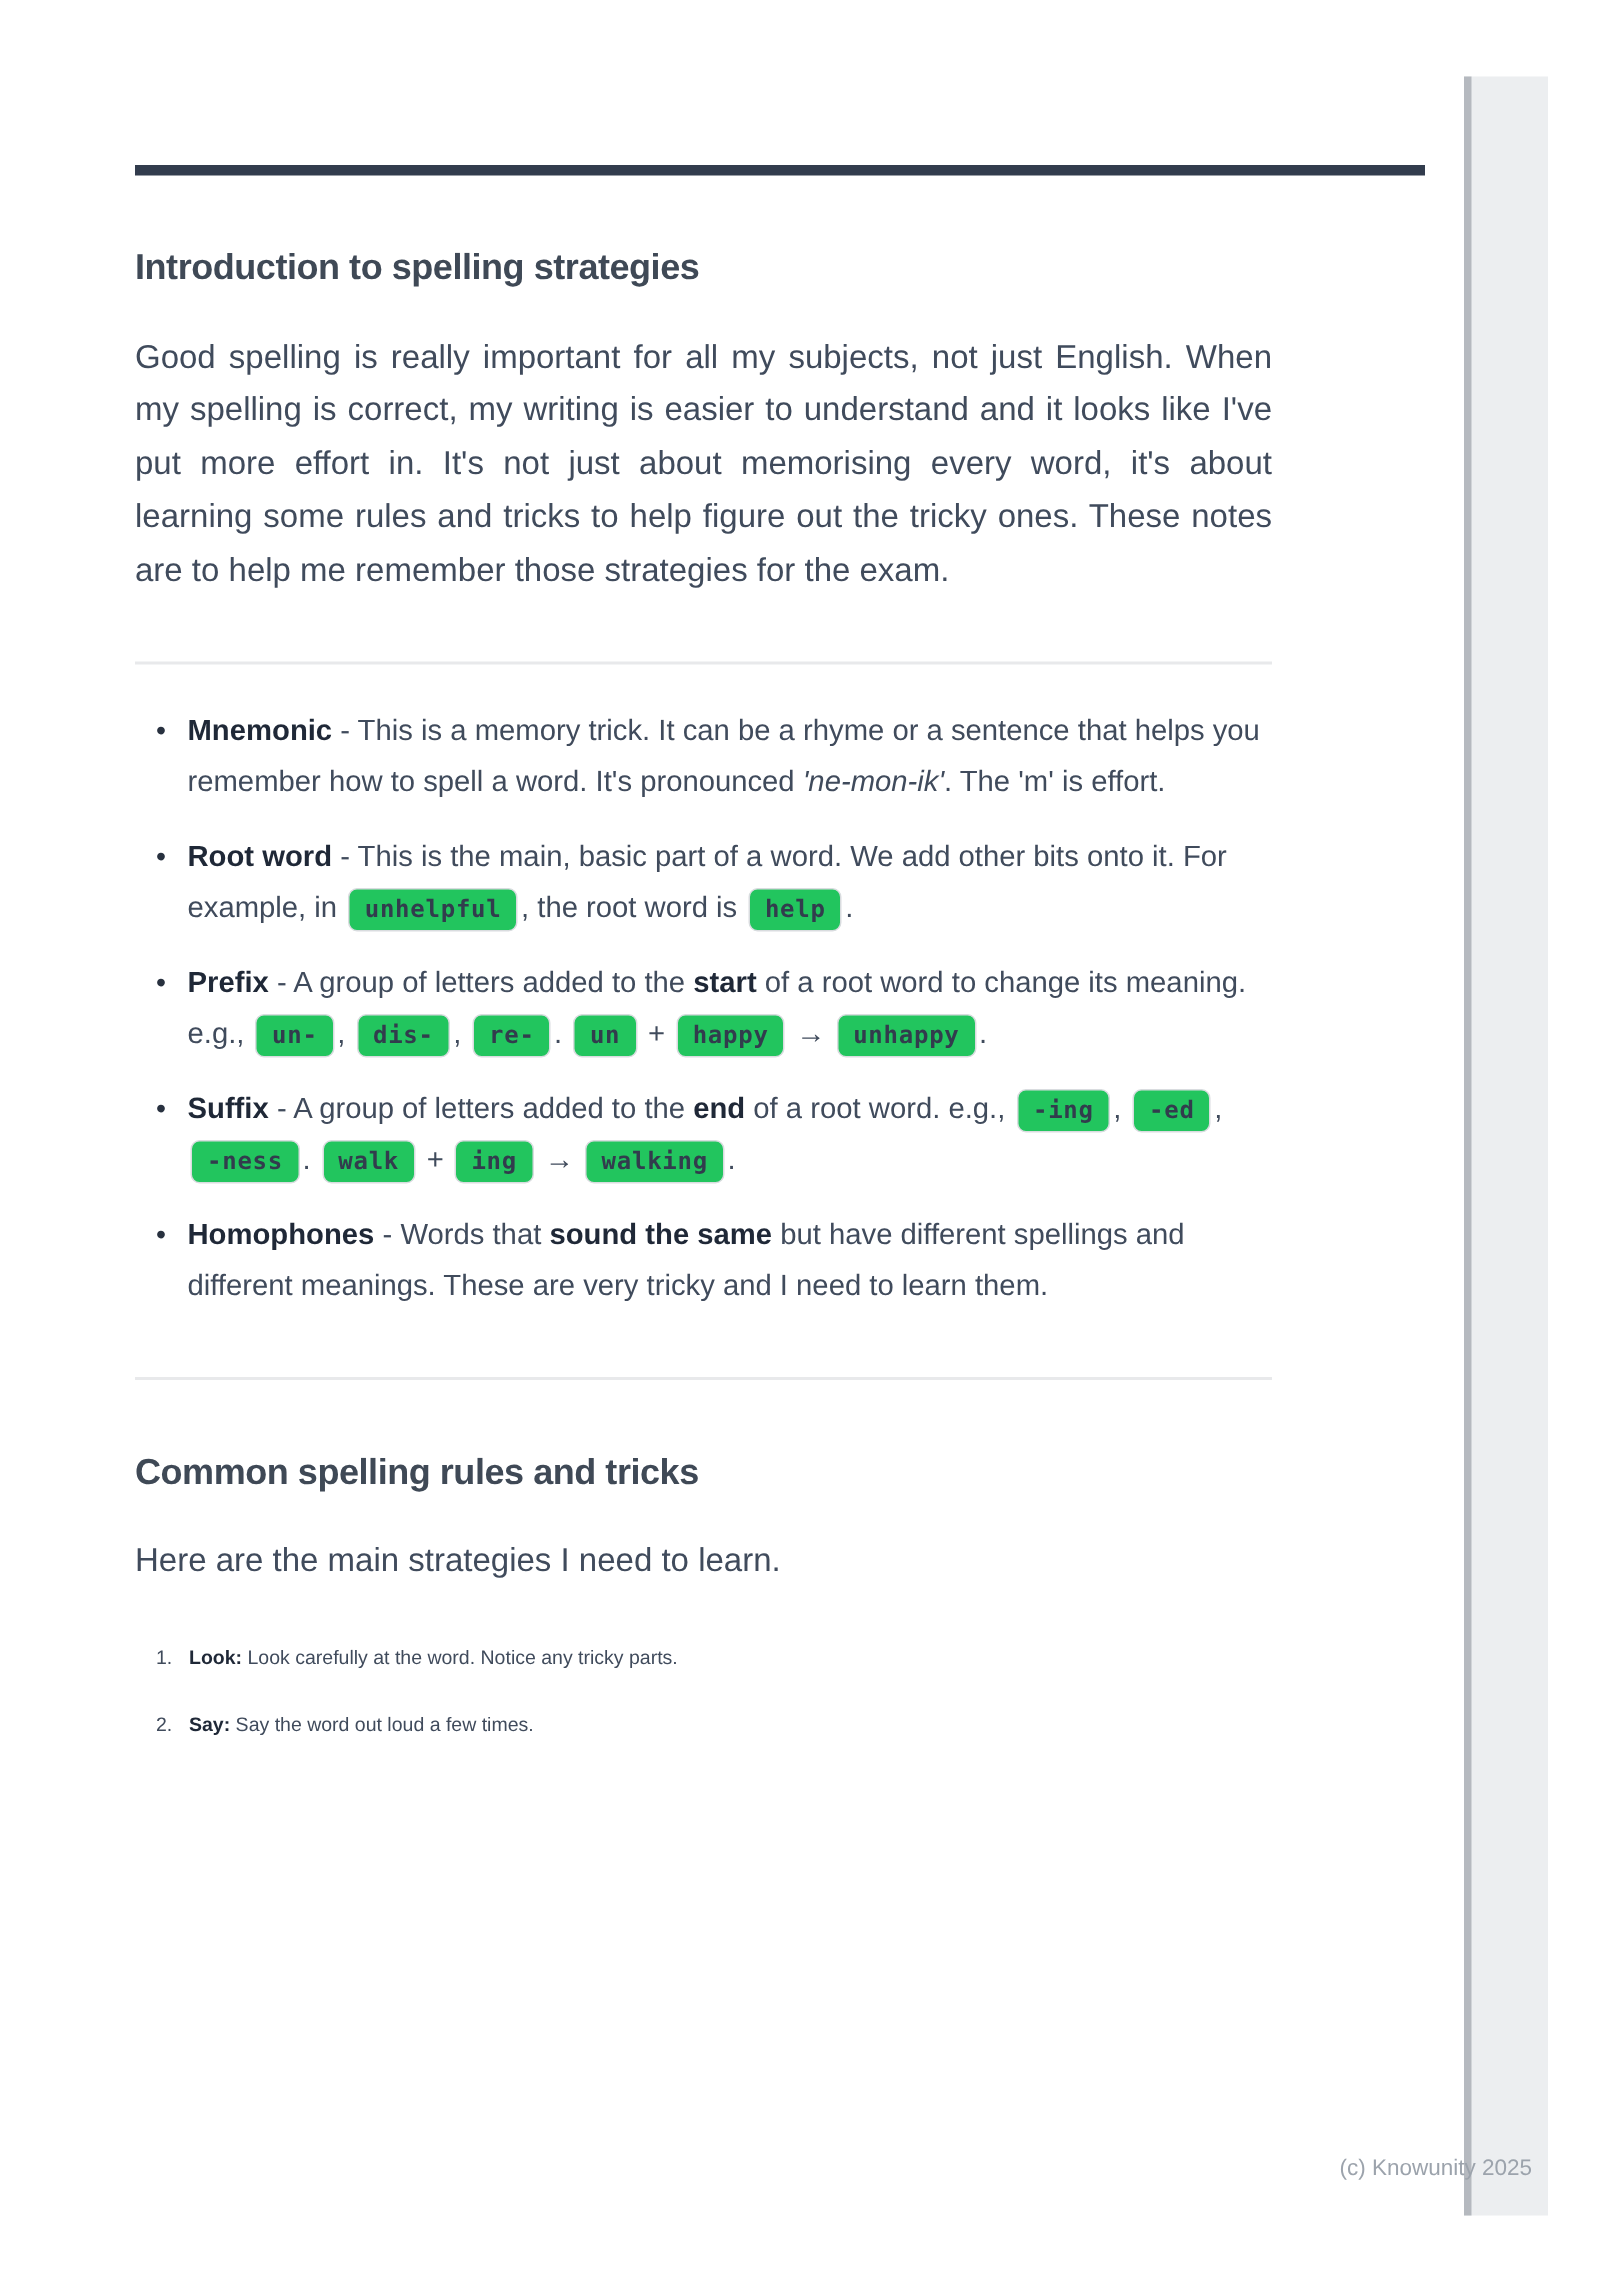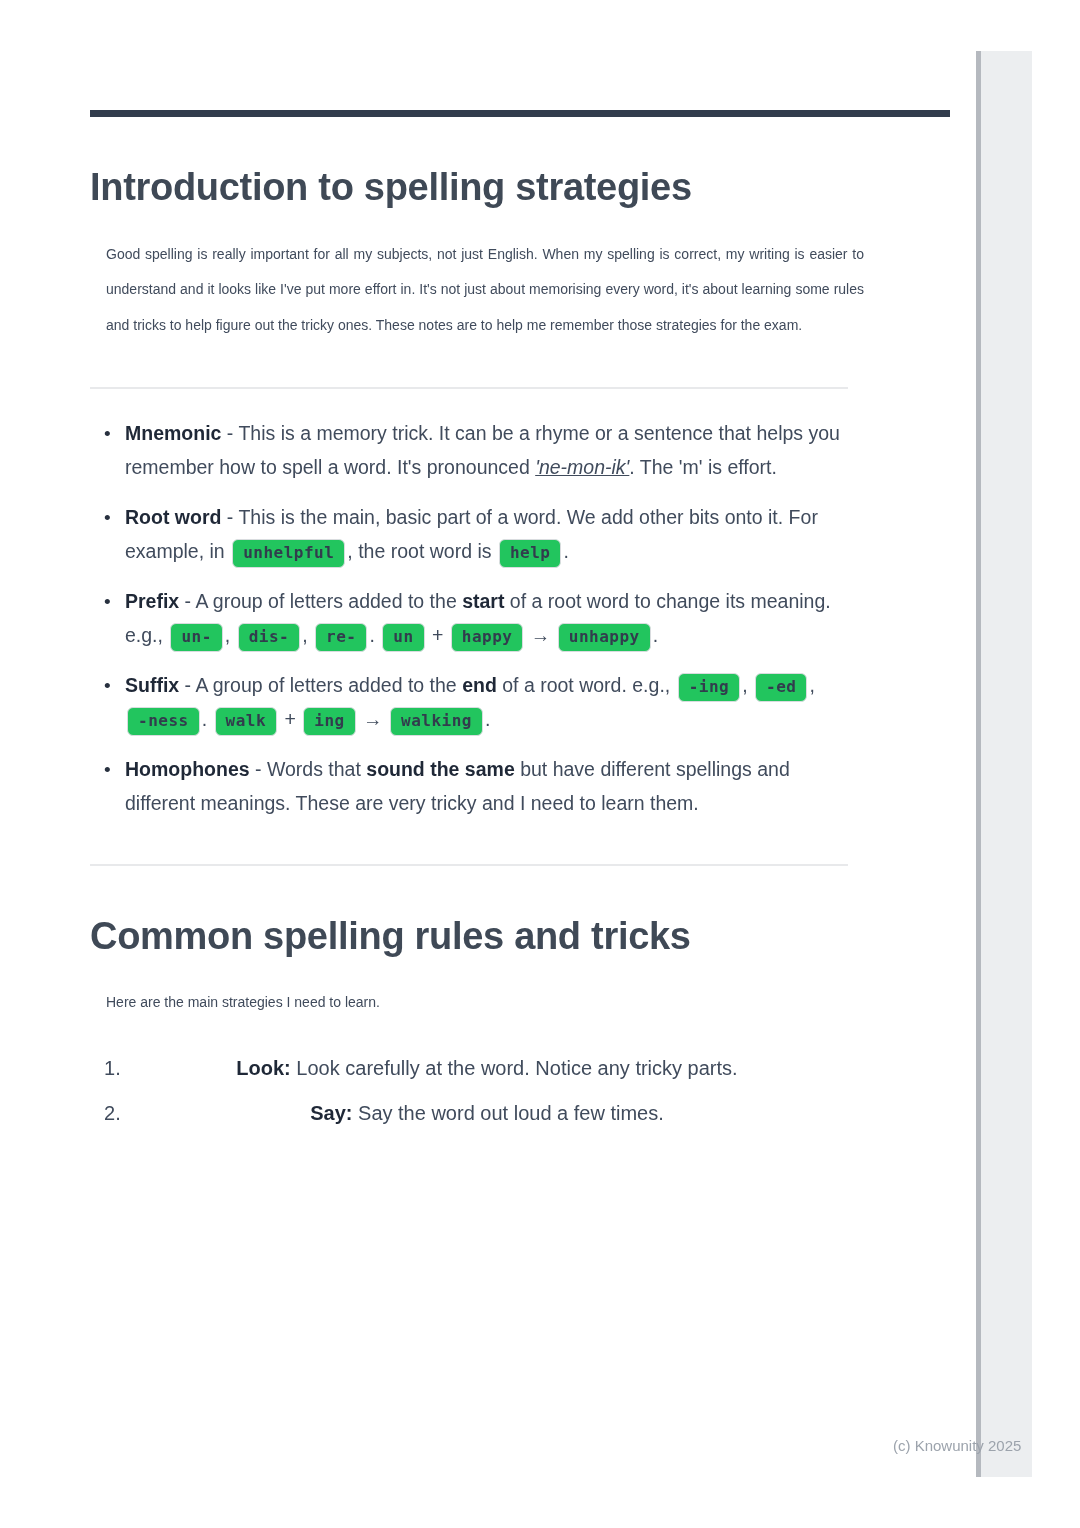--- a/index.html
+++ b/index.html
@@ -22,25 +22,25 @@
     font-weight: 800; letter-spacing: -1px;
     color: #323c4d;
   }
   .title-rule {
     width: 860px; height: 7px;
     background: #323c4d;
     margin-top: 24px;
   }
   h2 {
     margin: 48px 0 0 0; padding: 0;
-    font-size: 38px; line-height: 1.2;
+    font-size: 24px; line-height: 1.2;
     font-weight: 700; letter-spacing: -0.3px;
     color: #3f4956;
   }
-  p { margin: 16px; width: 758px; font-size: 14px; line-height: 35.5px; color: #404b5c; }
+  p { margin: 0; width: 758px; font-size: 22px; line-height: 35.5px; color: #404b5c; }
   .intro { margin-top: 26px; text-align: justify; }
   .lead  { margin-top: 26px; line-height: 33px; }
   .method { margin-top: 30px; line-height: 36px; }
   .method strong { color: #1f2837; font-weight: 700; }
 
   .divider {
     width: 758px; height: 2px; background: #e8e9eb;
     margin: 44px 0 0 0;
   }
 
@@ -55,21 +55,21 @@
     margin-bottom: 17px;
     font-size: 19.5px; line-height: 33.5px;
     color: #404b5c;
   }
   ul.key-ideas li::before {
     content: "\2022";
     position: absolute; left: 0; top: 0;
     color: #28313f; font-size: 19px;
   }
   .sb { font-weight: 700; color: #1f2837; }
-  .si { font-style: italic; text-decoration: underline; }
+  .si { font-style: italic; }
   .chip {
     display: inline-block;
     font-family: "DejaVu Sans Mono", "Liberation Mono", monospace;
     font-weight: 700;
     font-size: 16px; line-height: 20px;
     letter-spacing: 0.5px;
     color: #323c4d;
     background: #22c55e;
     border: 1px solid #d9dcdf;
     border-radius: 6px;
@@ -82,23 +82,22 @@
     list-style: none;
     margin: 34px 0 0 14px; padding: 0;
     counter-reset: step;
     width: 744px;
   }
   ol.steps li {
     position: relative;
     counter-increment: step;
     padding-left: 22px;
     margin-bottom: 15px;
-    font-size: 20px; line-height: 30px;
+    font-size: 13px; line-height: 30px;
     color: #404b5c;
-    text-align: center;
   }
   ol.steps li::before {
     content: counter(step) ".";
     position: absolute; left: 0; top: 0;
     color: #404b5c;
   }
   ol.steps strong { font-weight: 700; color: #1f2837; }
 
   .scroll-track {
     position: absolute;

